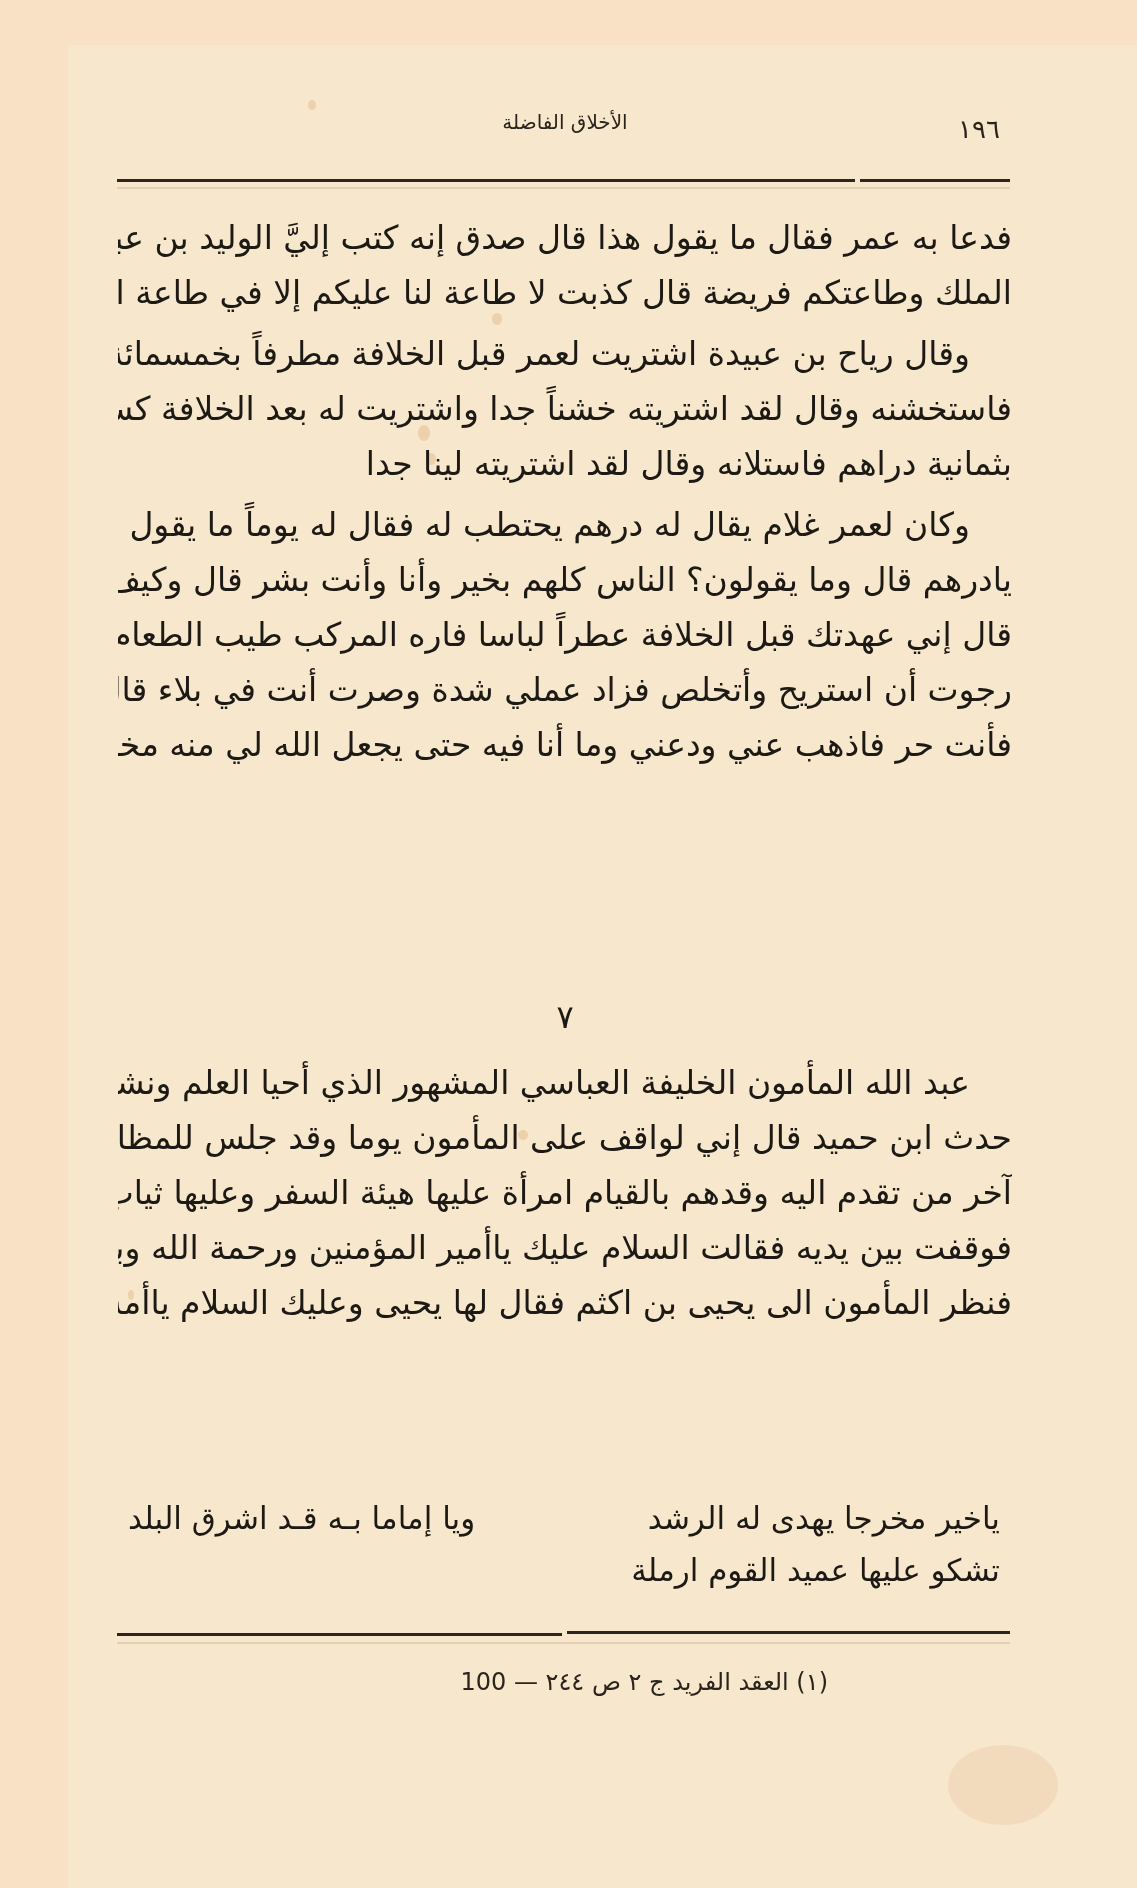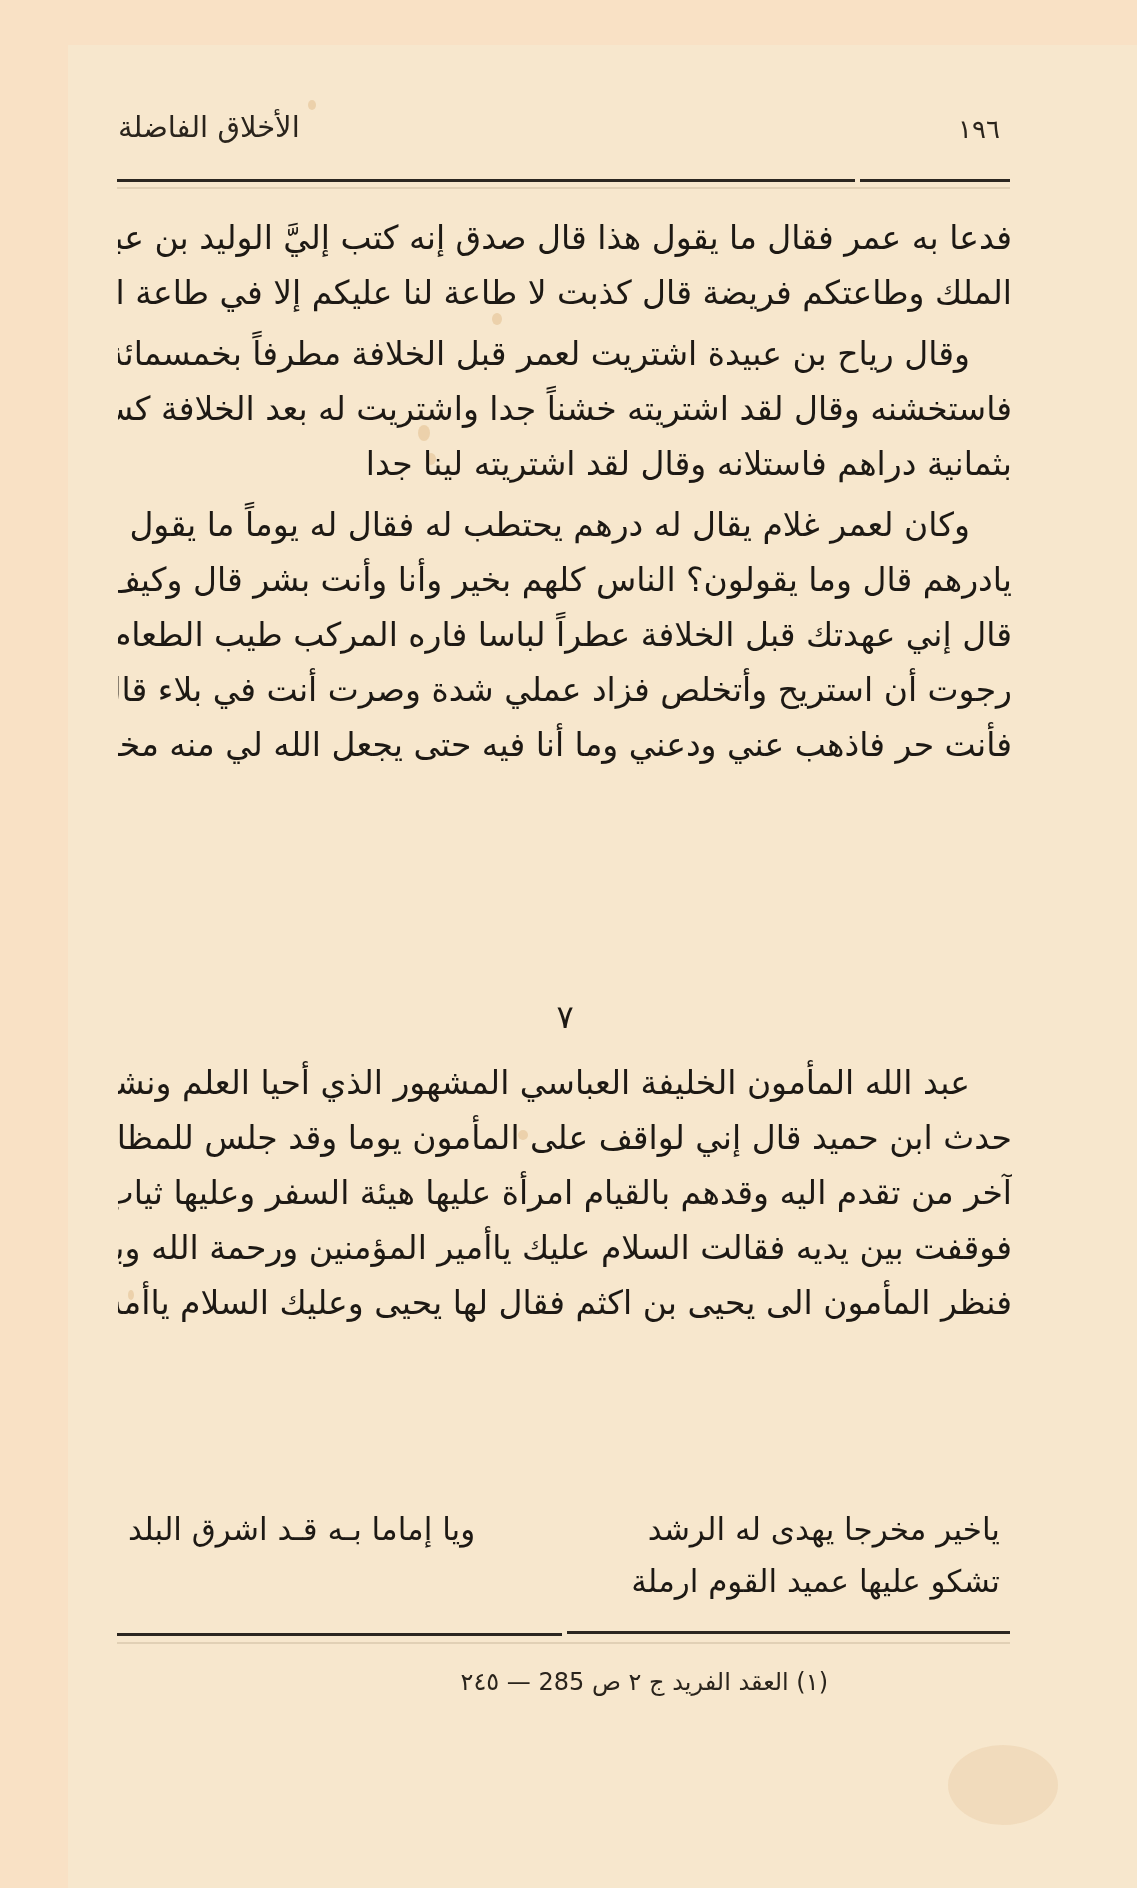--- a/index.html
+++ b/index.html
@@ -40,23 +40,23 @@
       right: 12px;
       top: 6px;
       font-size: 26px;
       font-family: "DejaVu Sans", sans-serif;
       color: #2a241c;
     }
     .head-title {
       position: absolute;
       left: 0;
       right: 0;
-      text-align: left;
+      text-align: center;
       top: 2px;
-      font-size: 29px;
+      font-size: 20px;
       font-family: "DejaVu Sans", sans-serif;
       color: #2a241c;
     }
     .rule {
       position: absolute;
       height: 3px;
       background: #2b2620;
     }
     .rule-thin-shadow {
       position: absolute;
@@ -117,21 +117,21 @@
       position: absolute;
       left: 118px;
       width: 894px;
       direction: rtl;
       font-size: 31px;
       color: #1d1914;
       height: 50px;
     }
     .hemistich {
       position: absolute;
-      top: 11px;
+      top: 0;
       white-space: nowrap;
     }
     .hemistich.first {
       right: 12px;
     }
     .hemistich.second {
       left: 10px;
     }
     .footnote {
       position: absolute;
@@ -206,14 +206,14 @@
 </div>
 <div class="verse" style="top:1552px;">
   <span class="hemistich first">تشكو عليها عميد القوم ارملة</span>
 </div>
 
 <div class="rule" style="left:117px; top:1633px; width:445px;"></div>
 <div class="rule" style="left:567px; top:1631px; width:443px;"></div>
 <div class="rule-thin-shadow" style="left:117px; top:1642px; width:893px;"></div>
 
 <div class="footnote">
-  <span class="fn-text">(١) العقد الفريد ج ٢ ص 285 — ٢٤٥</span>
+  <span class="fn-text">(١) العقد الفريد ج ٢ ص ٢٤٤ — 100</span>
 </div>
 
 </body></html>

